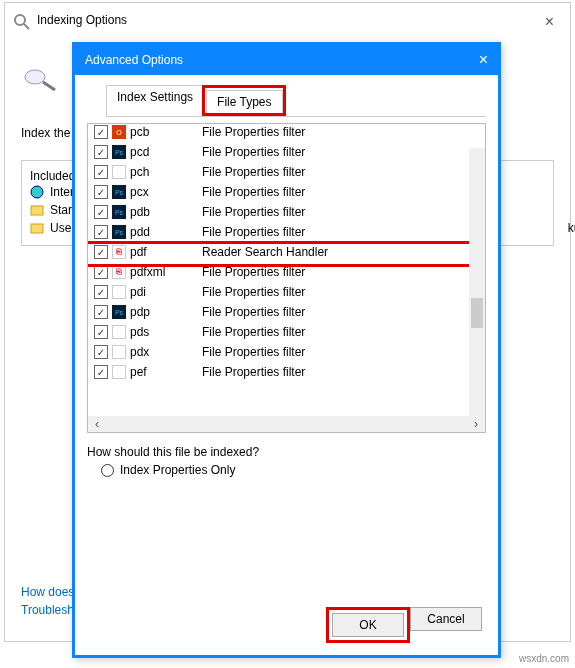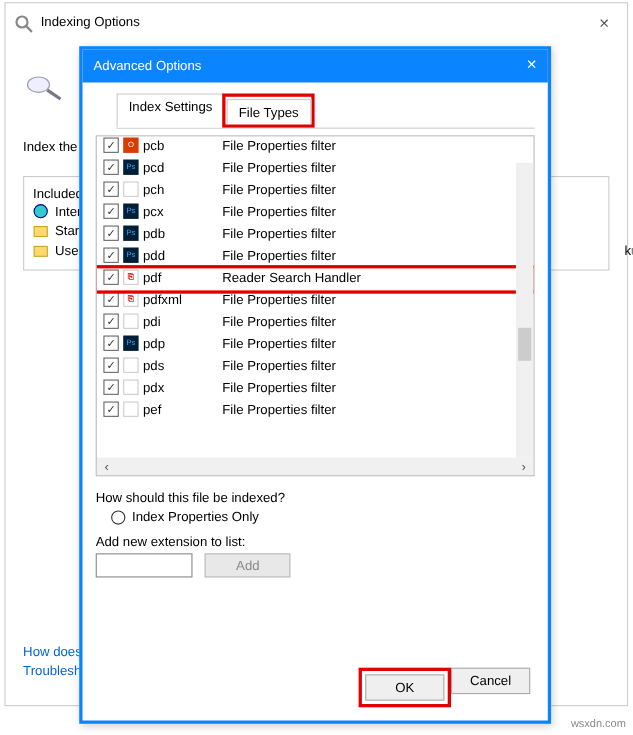--- a/index.html
+++ b/index.html
@@ -231,27 +231,20 @@
     </div>
 
     <div class="radio-section">
       <div>How should this file be indexed?</div>
       <div class="radio-opt">
         <span class="radio"></span>
         <span class="radio-label">Index Properties Only</span>
       </div>
     </div>
 
-    <div class="add-ext">
-      <div>Add new extension to list:</div>
-      <div style="margin-top:4px">
-        <input type="text" value="" style="">
-        <button disabled="">Add</button>
-      </div>
-    </div>
 
     <div class="btns">
       <span class="red-box-ok">
         <button class="btn">OK</button>
       </span>
       <button class="btn">Cancel</button>
     </div>
   </div>
 </div>
 

